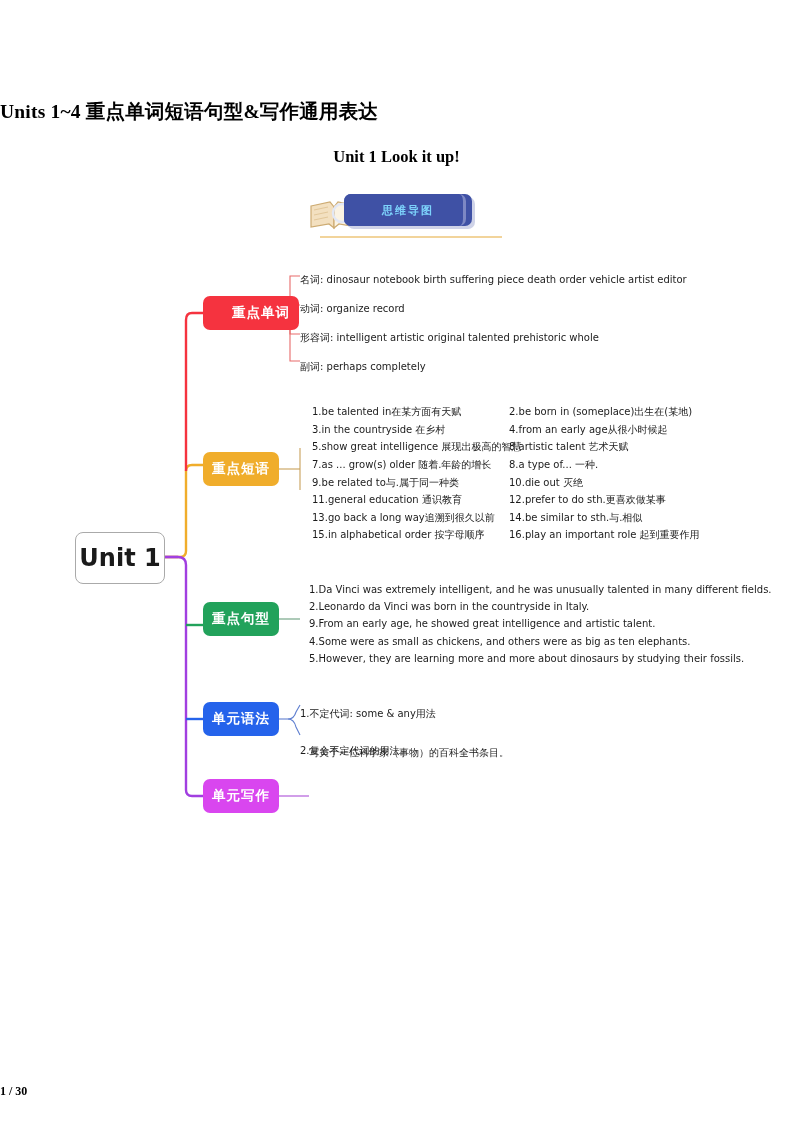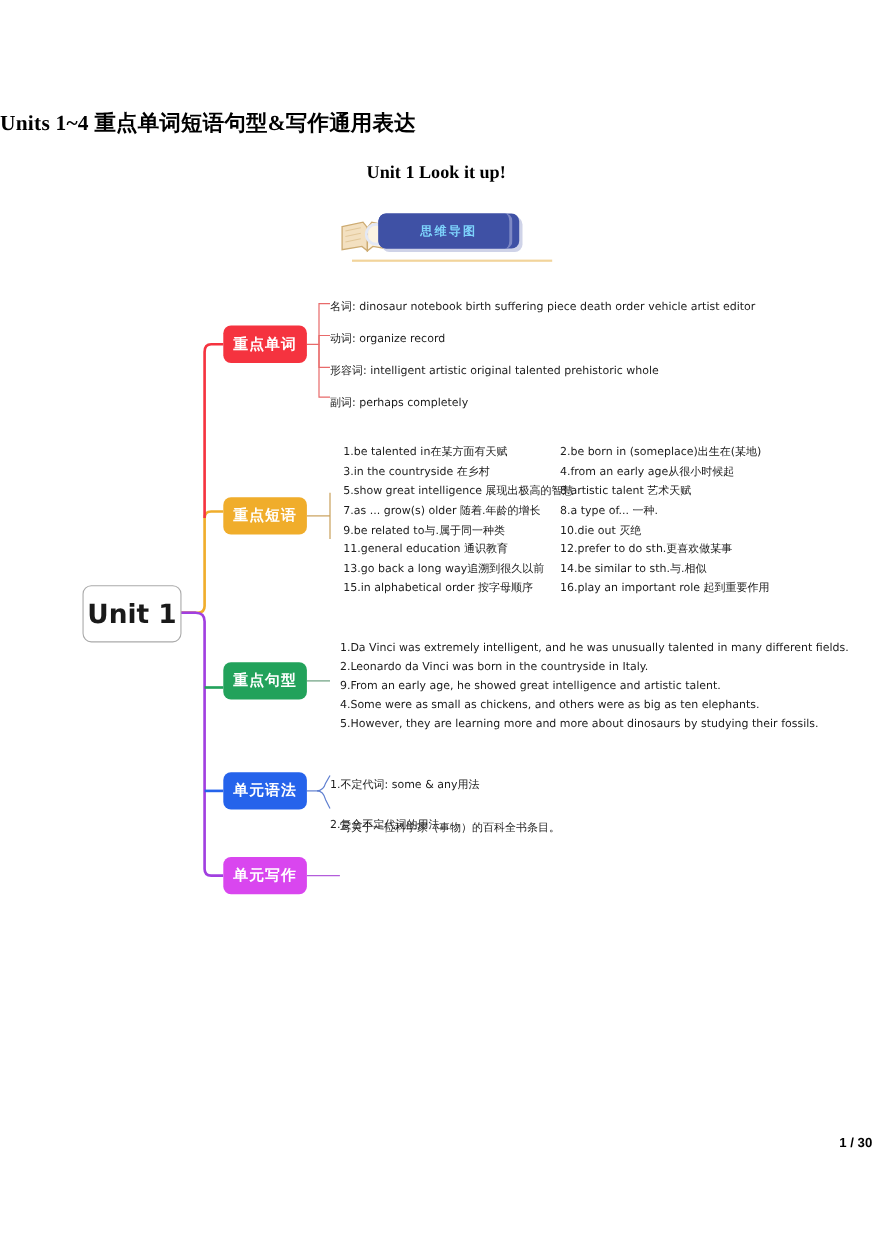--- a/index.html
+++ b/index.html
@@ -125,21 +125,21 @@
     justify-content: center;
     color: #ffffff;
     font-size: 13.5px;
     font-weight: bold;
     letter-spacing: 1px;
     font-family: "DejaVu Sans", sans-serif;
     width: 76px;
     height: 34px;
     left: 203px;
   }
-  .node.n-words    { top: 296px; background: #f5333f; }
+  .node.n-words    { top: 296px; background: #f5333f; padding-left: 20px; }
   .node.n-phrases  { top: 452px; background: #f0ad2b; }
   .node.n-sentence { top: 602px; background: #22a25b; }
   .node.n-grammar  { top: 702px; background: #2563eb; }
   .node.n-writing  { top: 779px; background: #d946ef; }
 
   
   .wires {
     position: absolute;
     left: 0; top: 0;
     width: 793px;
@@ -170,23 +170,23 @@
   .gram-block { left: 300px; top: 695px; }
   .gram-row { height: 37px; display: flex; align-items: center; }
 
   .write-block { left: 309px; top: 743px; }
   .write-row { height: 18px; display: flex; align-items: center; }
 
   
   .footer {
     position: absolute;
     left: 0; right: 0;
-    top: 1032px;
-    text-align: right;
-    font-family: Liberation Sans, sans-serif;
+    top: 1084px;
+    text-align: left;
+    font-family: Liberation Serif, serif;
     font-weight: bold;
     font-size: 12px;
     color: #000;
   }
 </style>
 </head>
 <body>
 
 <div class="page">
 

